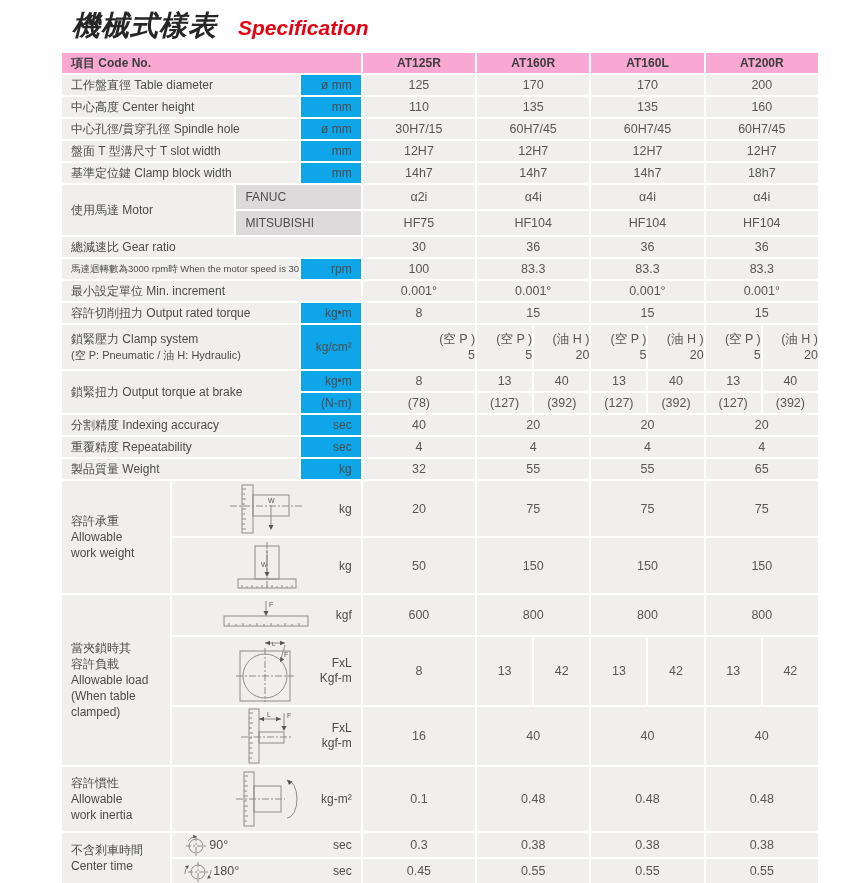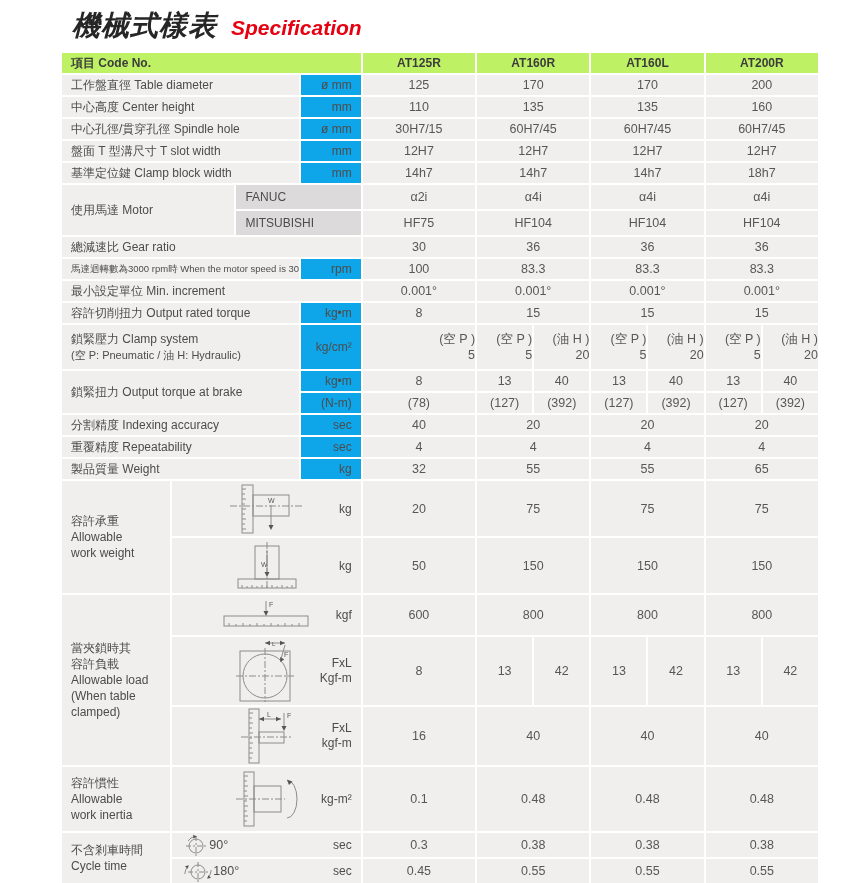--- a/index.html
+++ b/index.html
@@ -1,23 +1,23 @@
 <!DOCTYPE html>
 <html><head>
 <meta charset="utf-8">
 <style>
   html,body{margin:0;padding:0;background:#fff;}
   body{width:850px;height:883px;overflow:hidden;font-family:"Liberation Sans","DejaVu Sans",sans-serif;color:#4a4a4a;}
   .page{position:relative;width:850px;height:883px;background:#fff;}
-  .titlebar{padding:7px 0 6px 72px;display:flex;align-items:baseline;gap:14px;}
+  .titlebar{padding:7px 0 6px 72px;display:flex;align-items:baseline;gap:21px;}
   .title-zh{font-size:28px;font-weight:bold;font-style:italic;color:#262626;letter-spacing:1px;}
   .title-en{font-size:21px;font-weight:bold;font-style:italic;color:#e60012;}
   table.spec{border-collapse:separate;border-spacing:2px;table-layout:fixed;margin-left:60px;width:760px;}
   td,th{padding:0;font-size:12px;color:#4c4c4c;overflow:hidden;}
-  th{background:#bef264;font-weight:bold;font-size:12px;color:#3c3c3c;}
+  th{background:#f9a8d4;font-weight:bold;font-size:12px;color:#3c3c3c;}
   th.item{text-align:left;padding-left:9px;}
   .lab{background:#f0efee;text-align:left;padding-left:9px;white-space:nowrap;}
   .unit{background:#0ea5e9;text-align:right;padding-right:9px;white-space:nowrap;}
   .val{background:#f0efee;text-align:center;font-size:12.5px;color:#575757;}
   .sub{background:#dcdada;text-align:left;padding-left:9px;}
   .r20{height:20px;} .r24{height:24px;} .r44{height:44px;} .r55{height:55px;}
   .r40{height:40px;} .r68{height:68px;} .r58{height:58px;} .r64{height:64px;}
   .sm{font-size:9.5px;}
   .two div{line-height:1.3;text-align:right;}
   .lab .l2{font-size:11px;}
@@ -397,21 +397,21 @@
       </td>
       <td class="val" colspan="2">0.1</td>
       <td class="val" colspan="2">0.48</td>
       <td class="val" colspan="2">0.48</td>
       <td class="val" colspan="2">0.48</td>
     </tr>
 
     <tr class="r24">
       <td class="lab seclab" rowspan="2">
         <div>不含剎車時間</div>
-        <div>Cycle time</div>
+        <div>Center time</div>
       </td>
       <td class="dcell" colspan="3">
         <div class="dwrap cyc">
           <svg width="24" height="24" viewBox="0 0 24 24">
             <circle class="dg" cx="12" cy="13" r="7"></circle>
             <line class="dg" x1="2" y1="13" x2="22" y2="13" stroke-dasharray="5 2 2 2"></line>
             <line class="dg" x1="12" y1="3" x2="12" y2="23" stroke-dasharray="5 2 2 2"></line>
             <path class="dg" d="M4 8 A9.5 9.5 0 0 1 11 3.6"></path>
             <path class="ah" d="M13 3.6l-4-1.8 0.6 3.8z"></path>
           </svg>

